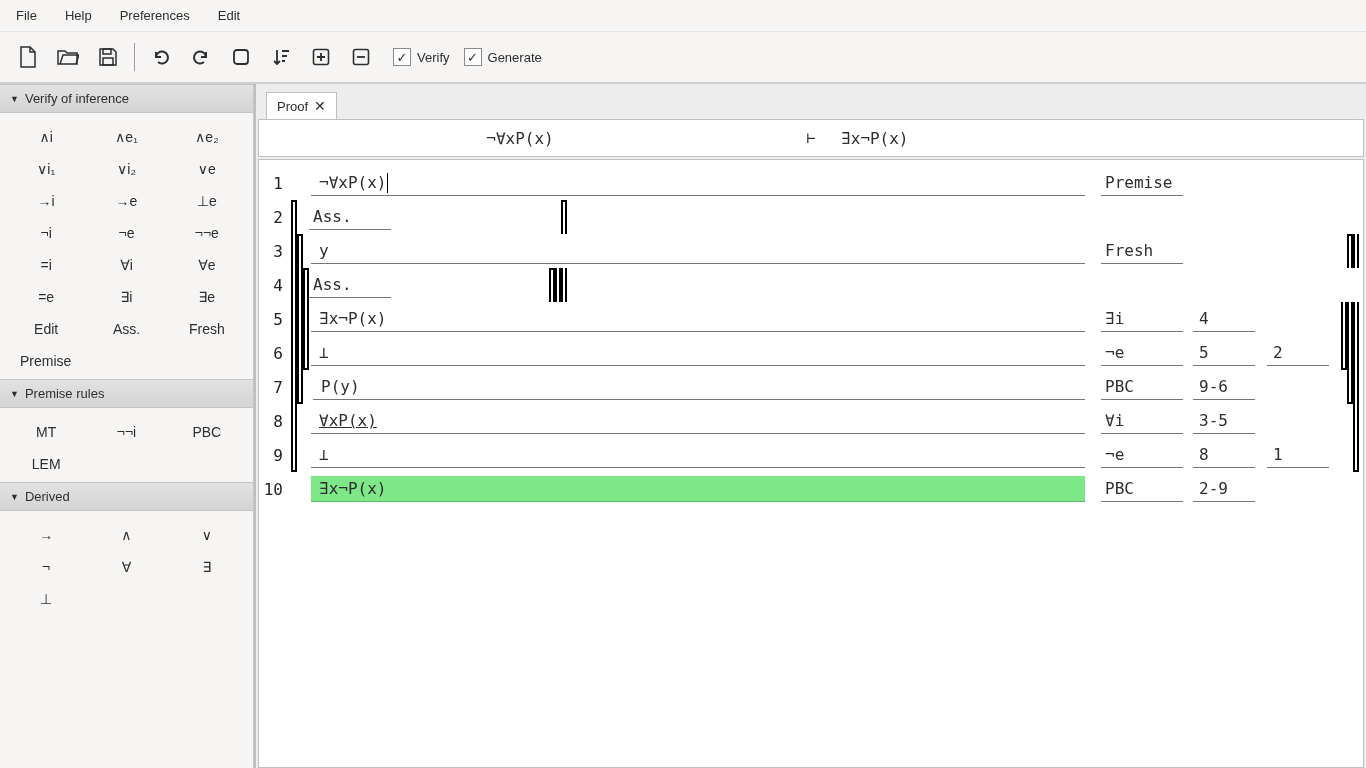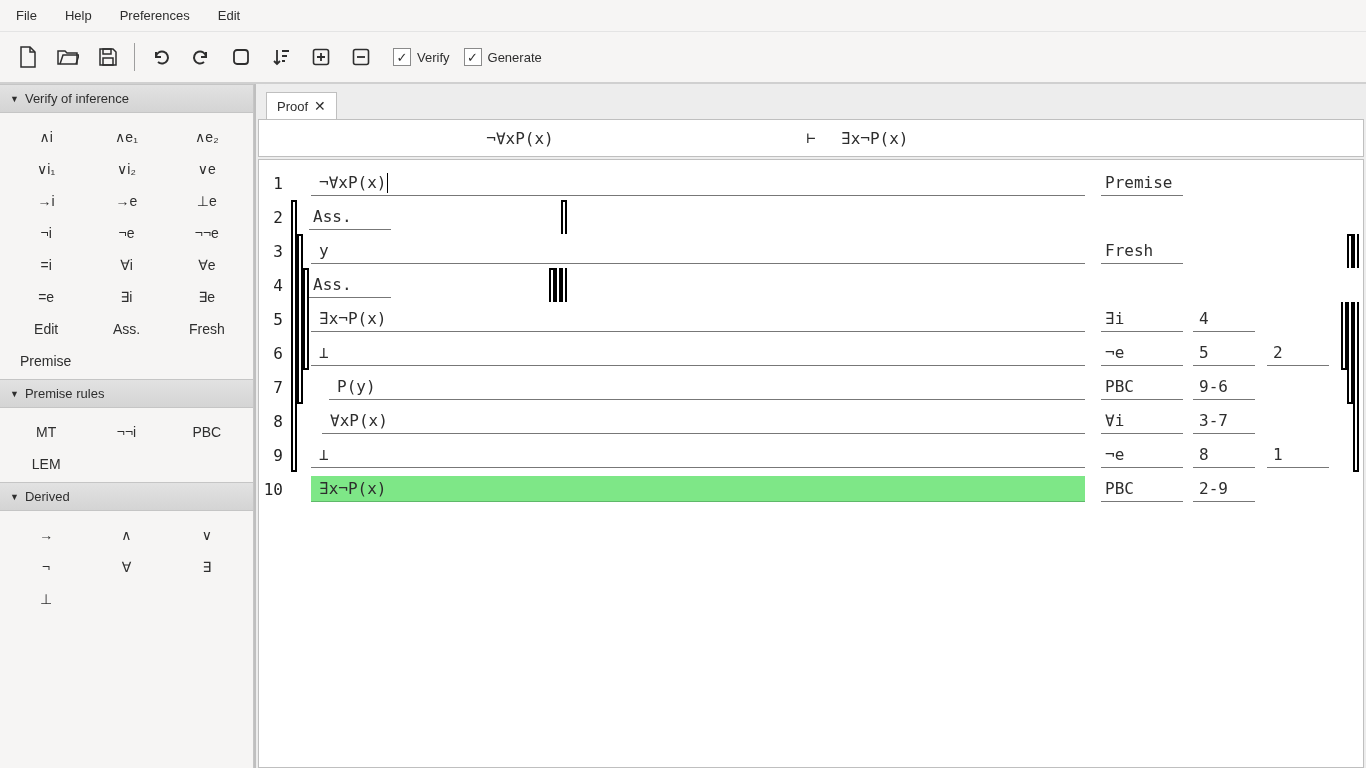--- a/index.html
+++ b/index.html
@@ -285,40 +285,40 @@
             <div class="bR"></div>
           </div>
         </div>
         <div class="row">
           <div class="lnum">7</div>
           <div class="boxes">
             <div class="boxw"></div>
             <div class="boxw bbot"></div>
             <div style="width: 6px;"></div>
           </div>
-          <div class="formula" style="margin-left: 20px;">P(y)</div>
+          <div class="formula" style="margin-left: 4px;">P(y)</div>
           <div class="just">PBC</div>
           <div class="ref">9-6</div>
           <div class="refgap"></div>
           <div class="rmargin">
             <div style="width: 6px; height: 34px;"></div>
             <div class="bR bbot"></div>
             <div class="bR"></div>
           </div>
         </div>
         <div class="row">
           <div class="lnum">8</div>
           <div class="boxes">
             <div class="boxw"></div>
             <div style="width: 6px;"></div>
             <div style="width: 6px;"></div>
           </div>
-          <div class="formula" style="margin-left: 13px;">∀xP(x)</div>
+          <div class="formula" style="margin-left: 2px; text-decoration: underline;">∀xP(x)</div>
           <div class="just">∀i</div>
-          <div class="ref">3-7</div>
+          <div class="ref">3-5</div>
           <div class="refgap"></div>
           <div class="rmargin">
             <div style="width: 6px; height: 34px;"></div>
             <div style="width: 6px; height: 34px;"></div>
             <div class="bR"></div>
           </div>
         </div>
         <div class="row">
           <div class="lnum">9</div>
           <div class="boxes">

